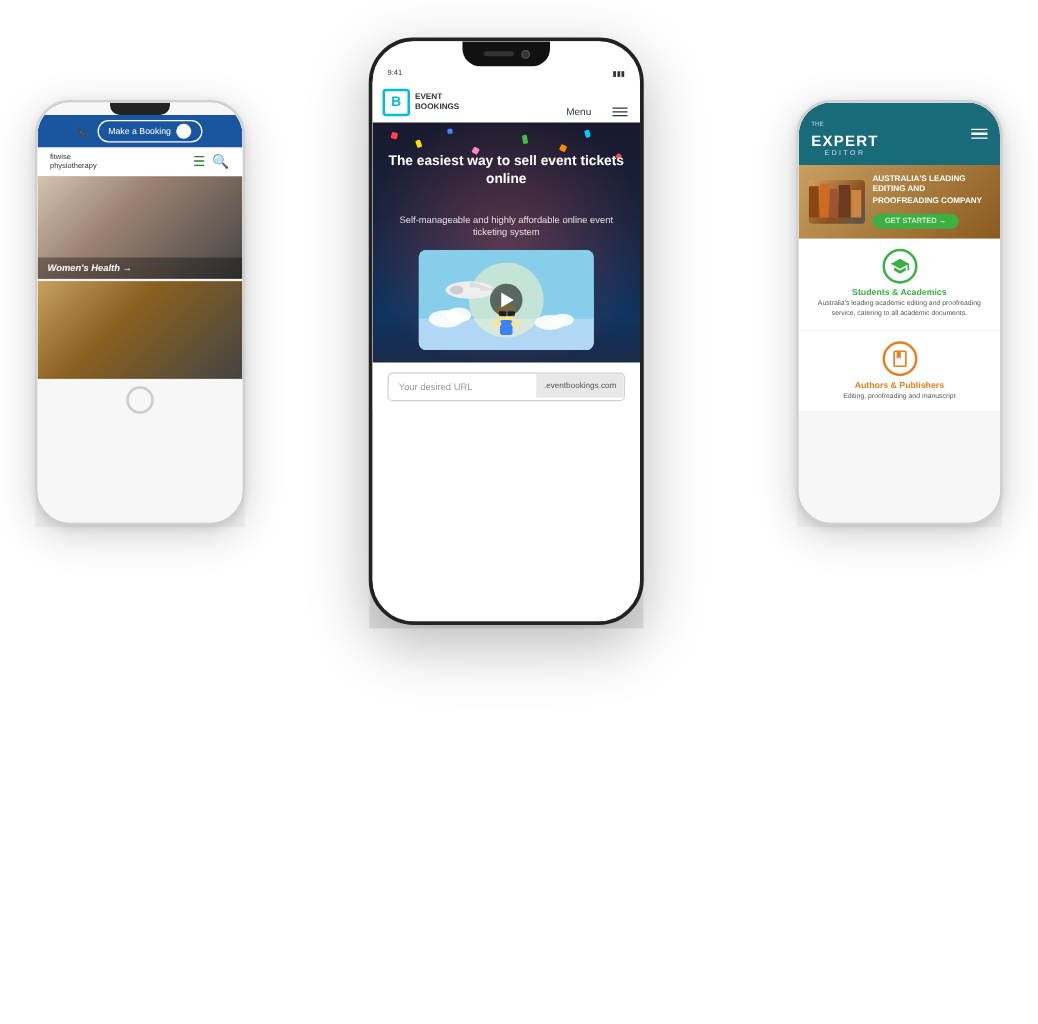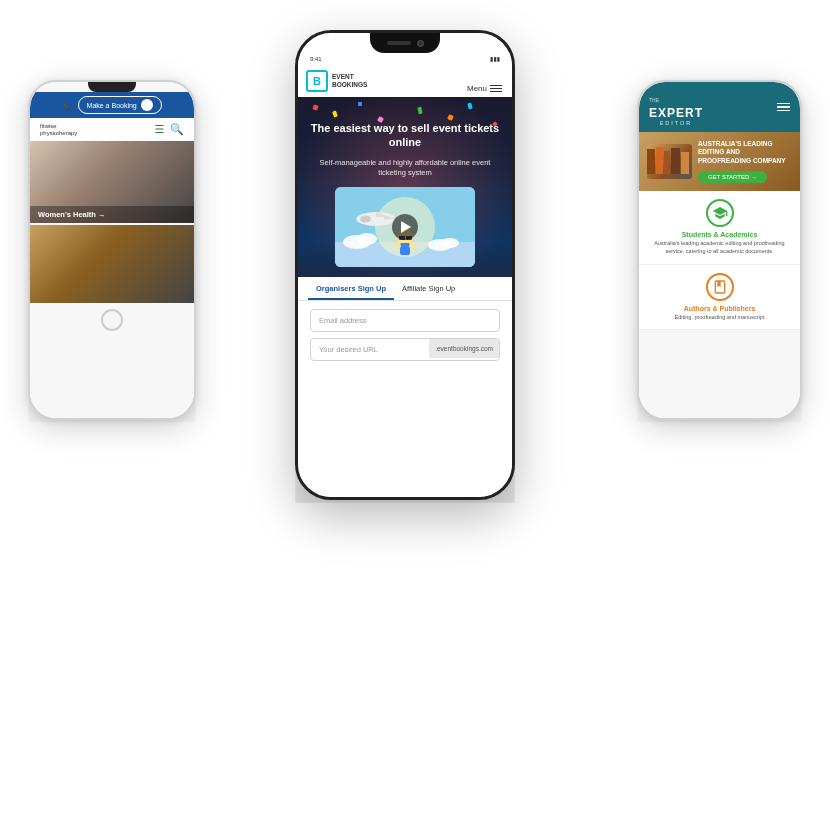--- a/index.html
+++ b/index.html
@@ -115,20 +115,21 @@
     }
     .phone-left .hero-img .people-silhouette {
       width: 100%; height: 100%;
       background: linear-gradient(135deg, #d4c4b0 0%, #9a8070 40%, #444 100%);
       position: absolute; top: 0; left: 0;
     }
     .phone-left .hero-img .overlay {
       position: absolute; bottom: 0; left: 0; right: 0;
       background: rgba(0,0,0,0.35);
       padding: 4px 8px;
+      font-style: italic;
     }
     .phone-left .hero-label {
       color: #fff;
       font-size: 7.5px;
       font-weight: bold;
     }
     .phone-left .hero2-img {
       width: 100%;
       height: 78px;
       background: linear-gradient(135deg, #b5924a 0%, #8a6020 60%, #555 100%);
@@ -208,21 +209,21 @@
       width: 22px; height: 22px;
       border: 2px solid #00bcd4;
       border-radius: 3px;
       display: flex; align-items: center; justify-content: center;
       color: #00bcd4; font-size: 11px; font-weight: bold;
     }
     .phone-center .eb-logo .logo-text {
       font-size: 6.5px; color: #333; line-height: 1.2; font-weight: bold;
     }
     .phone-center .menu-label {
-      font-size: 8px; color: #333; display: flex; align-items: center; gap: 3px; margin-top: 16px;
+      font-size: 8px; color: #333; display: flex; align-items: center; gap: 17px; margin-top: 16px;
     }
     .phone-center .hamburger-icon {
       display: flex; flex-direction: column; gap: 1.5px;
     }
     .phone-center .hamburger-icon span {
       width: 12px; height: 1.5px; background: #333; display: block;
     }
     .phone-center .hero-section {
       background: linear-gradient(180deg, #1a1a2e 0%, #16213e 40%, #0f3460 80%, #1a2a4a 100%);
       padding: 24px 12px 10px;
@@ -247,21 +248,21 @@
     .phone-center .hero-title {
       color: #fff;
       font-size: 11px;
       font-weight: bold;
       line-height: 1.3;
       position: relative; z-index: 2;
     }
     .phone-center .hero-sub {
       color: rgba(255,255,255,0.85);
       font-size: 7.5px;
-      margin-top: 8px;
+      margin-top: 20px;
       line-height: 1.4;
       position: relative; z-index: 2;
     }
     .phone-center .video-thumb {
       width: 140px;
       height: 80px;
       margin: 8px auto 0;
       background: linear-gradient(180deg, #87CEEB 0%, #b0e0f0 40%, #fff 100%);
       border-radius: 6px;
       position: relative; z-index: 2;
@@ -624,32 +625,21 @@
             </g>
 
             <ellipse cx="22" cy="55" rx="14" ry="7" fill="white" opacity="0.9"></ellipse>
             <ellipse cx="32" cy="52" rx="10" ry="6" fill="white" opacity="0.9"></ellipse>
             <ellipse cx="105" cy="58" rx="12" ry="6" fill="white" opacity="0.9"></ellipse>
             <ellipse cx="115" cy="56" rx="9" ry="5" fill="white" opacity="0.9"></ellipse>
           </svg>
           <div class="play-btn" style="position:absolute;top:50%;left:50%;transform:translate(-50%,-50%);z-index:5;"></div>
         </div>
       </div>
-      <div class="tabs-row">
-        <div class="tab active">
-          <span>Organisers Sign Up</span>
-        </div>
-        <div class="tab">
-          <span>Affiliate Sign Up</span>
-        </div>
-      </div>
       <div class="signup-section">
-        <div class="input-field">
-          <span>Email address</span>
-        </div>
         <div class="input-url">
           <span class="url-label">Your desired URL</span>
           <span class="url-suffix">.eventbookings.com</span>
         </div>
       </div>
     </div>
   </div>
 
   <div class="phone phone-right">
     <div class="phone-inner">

